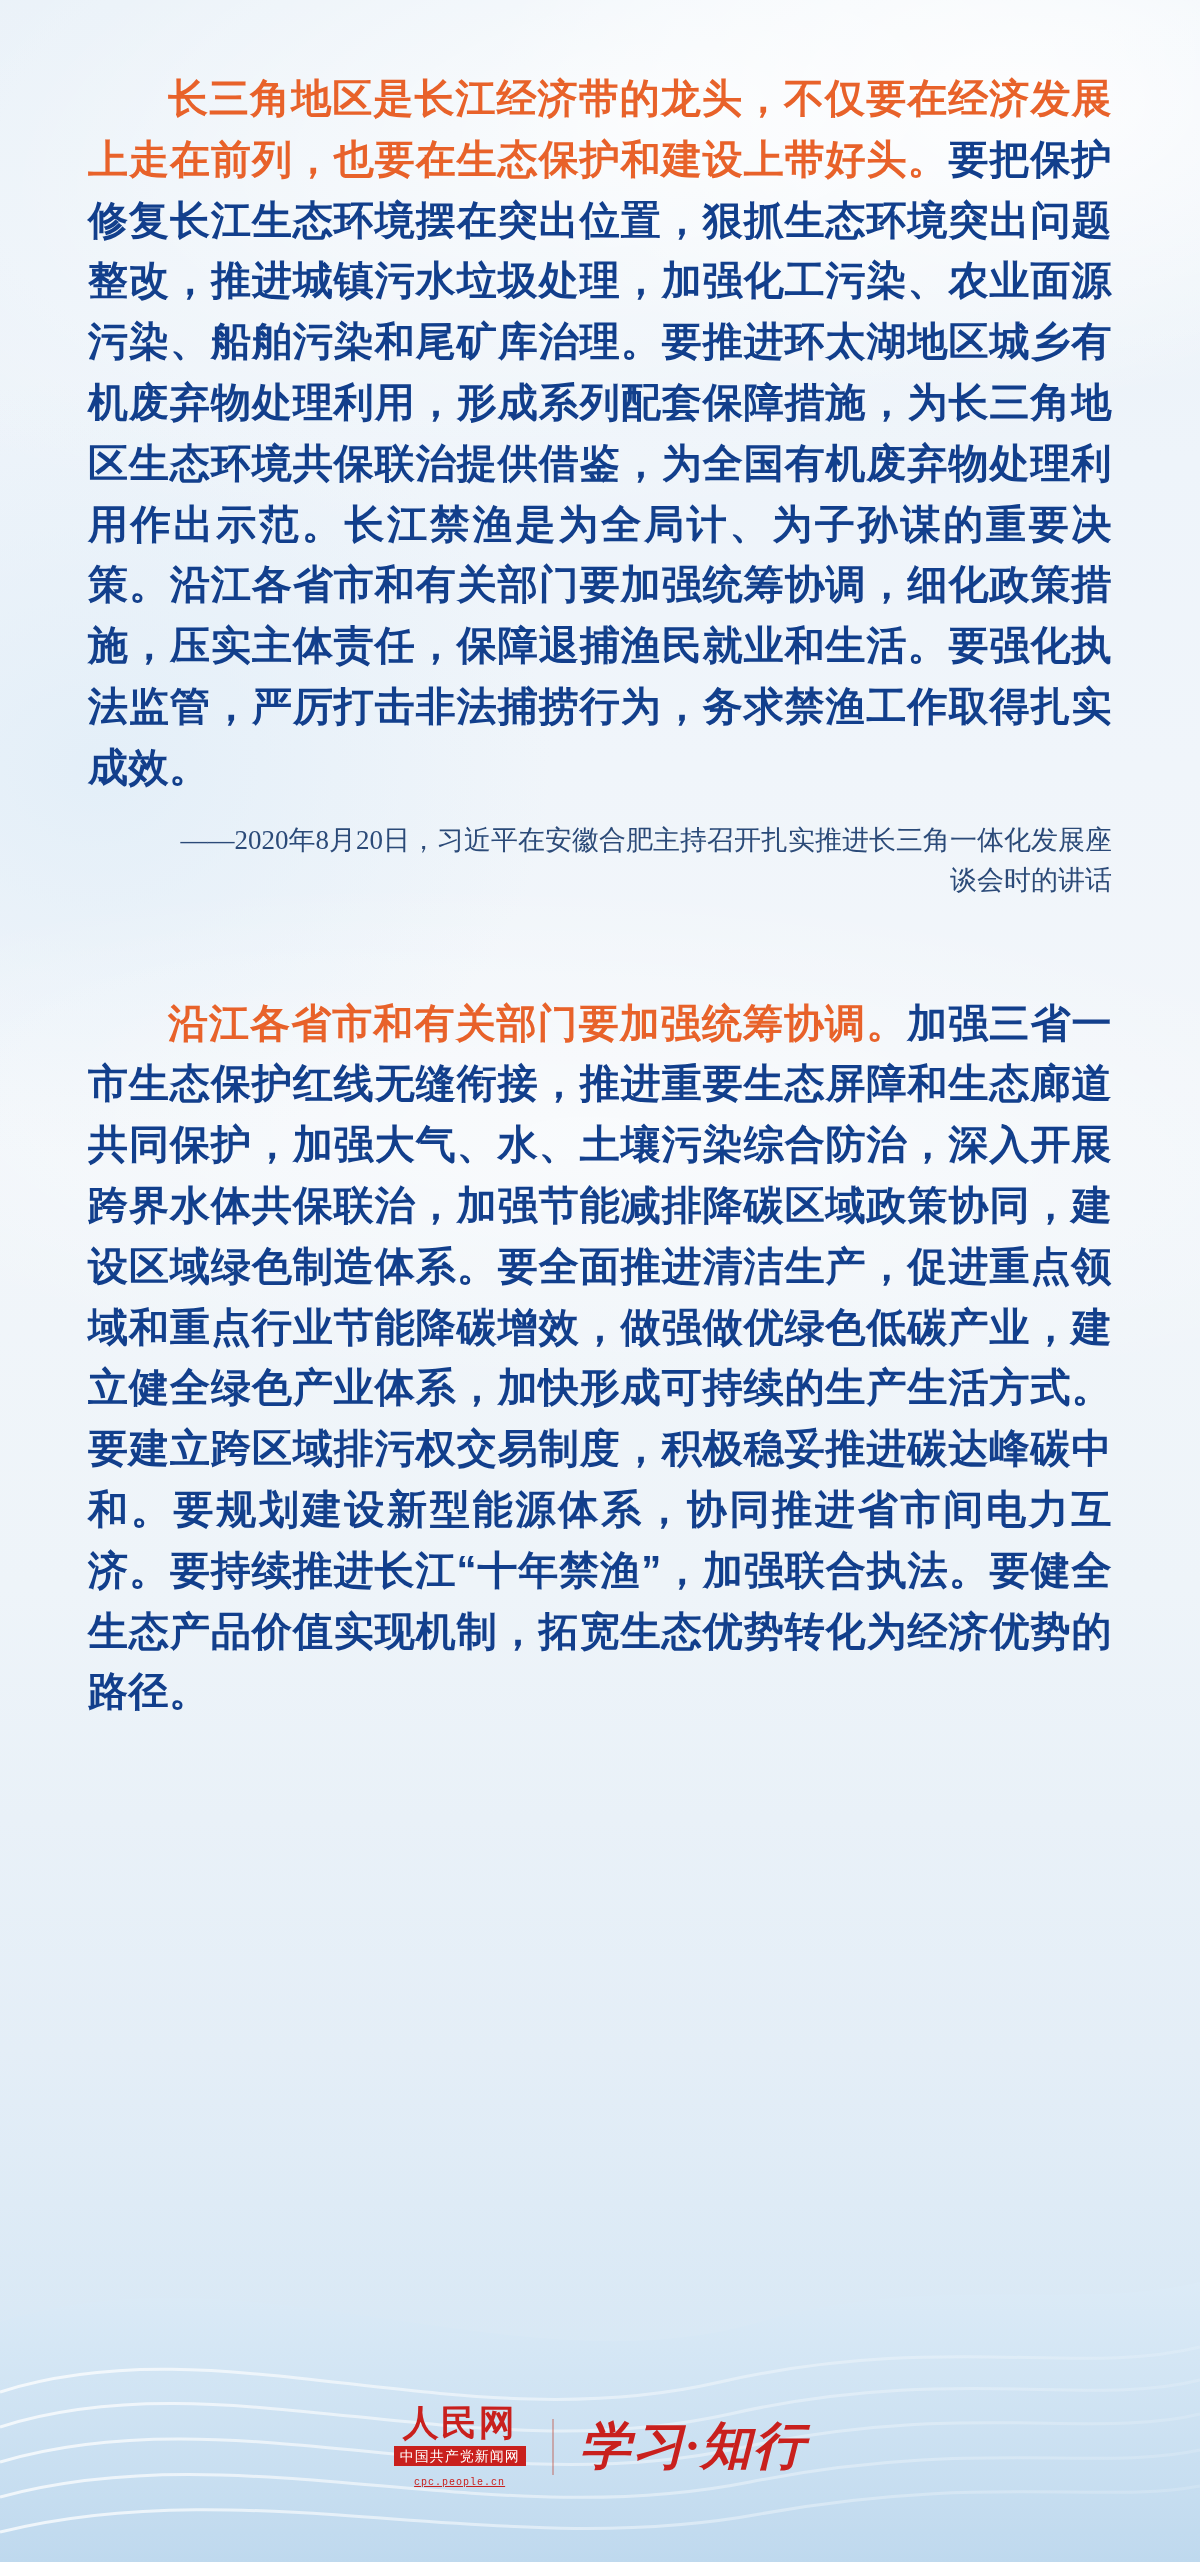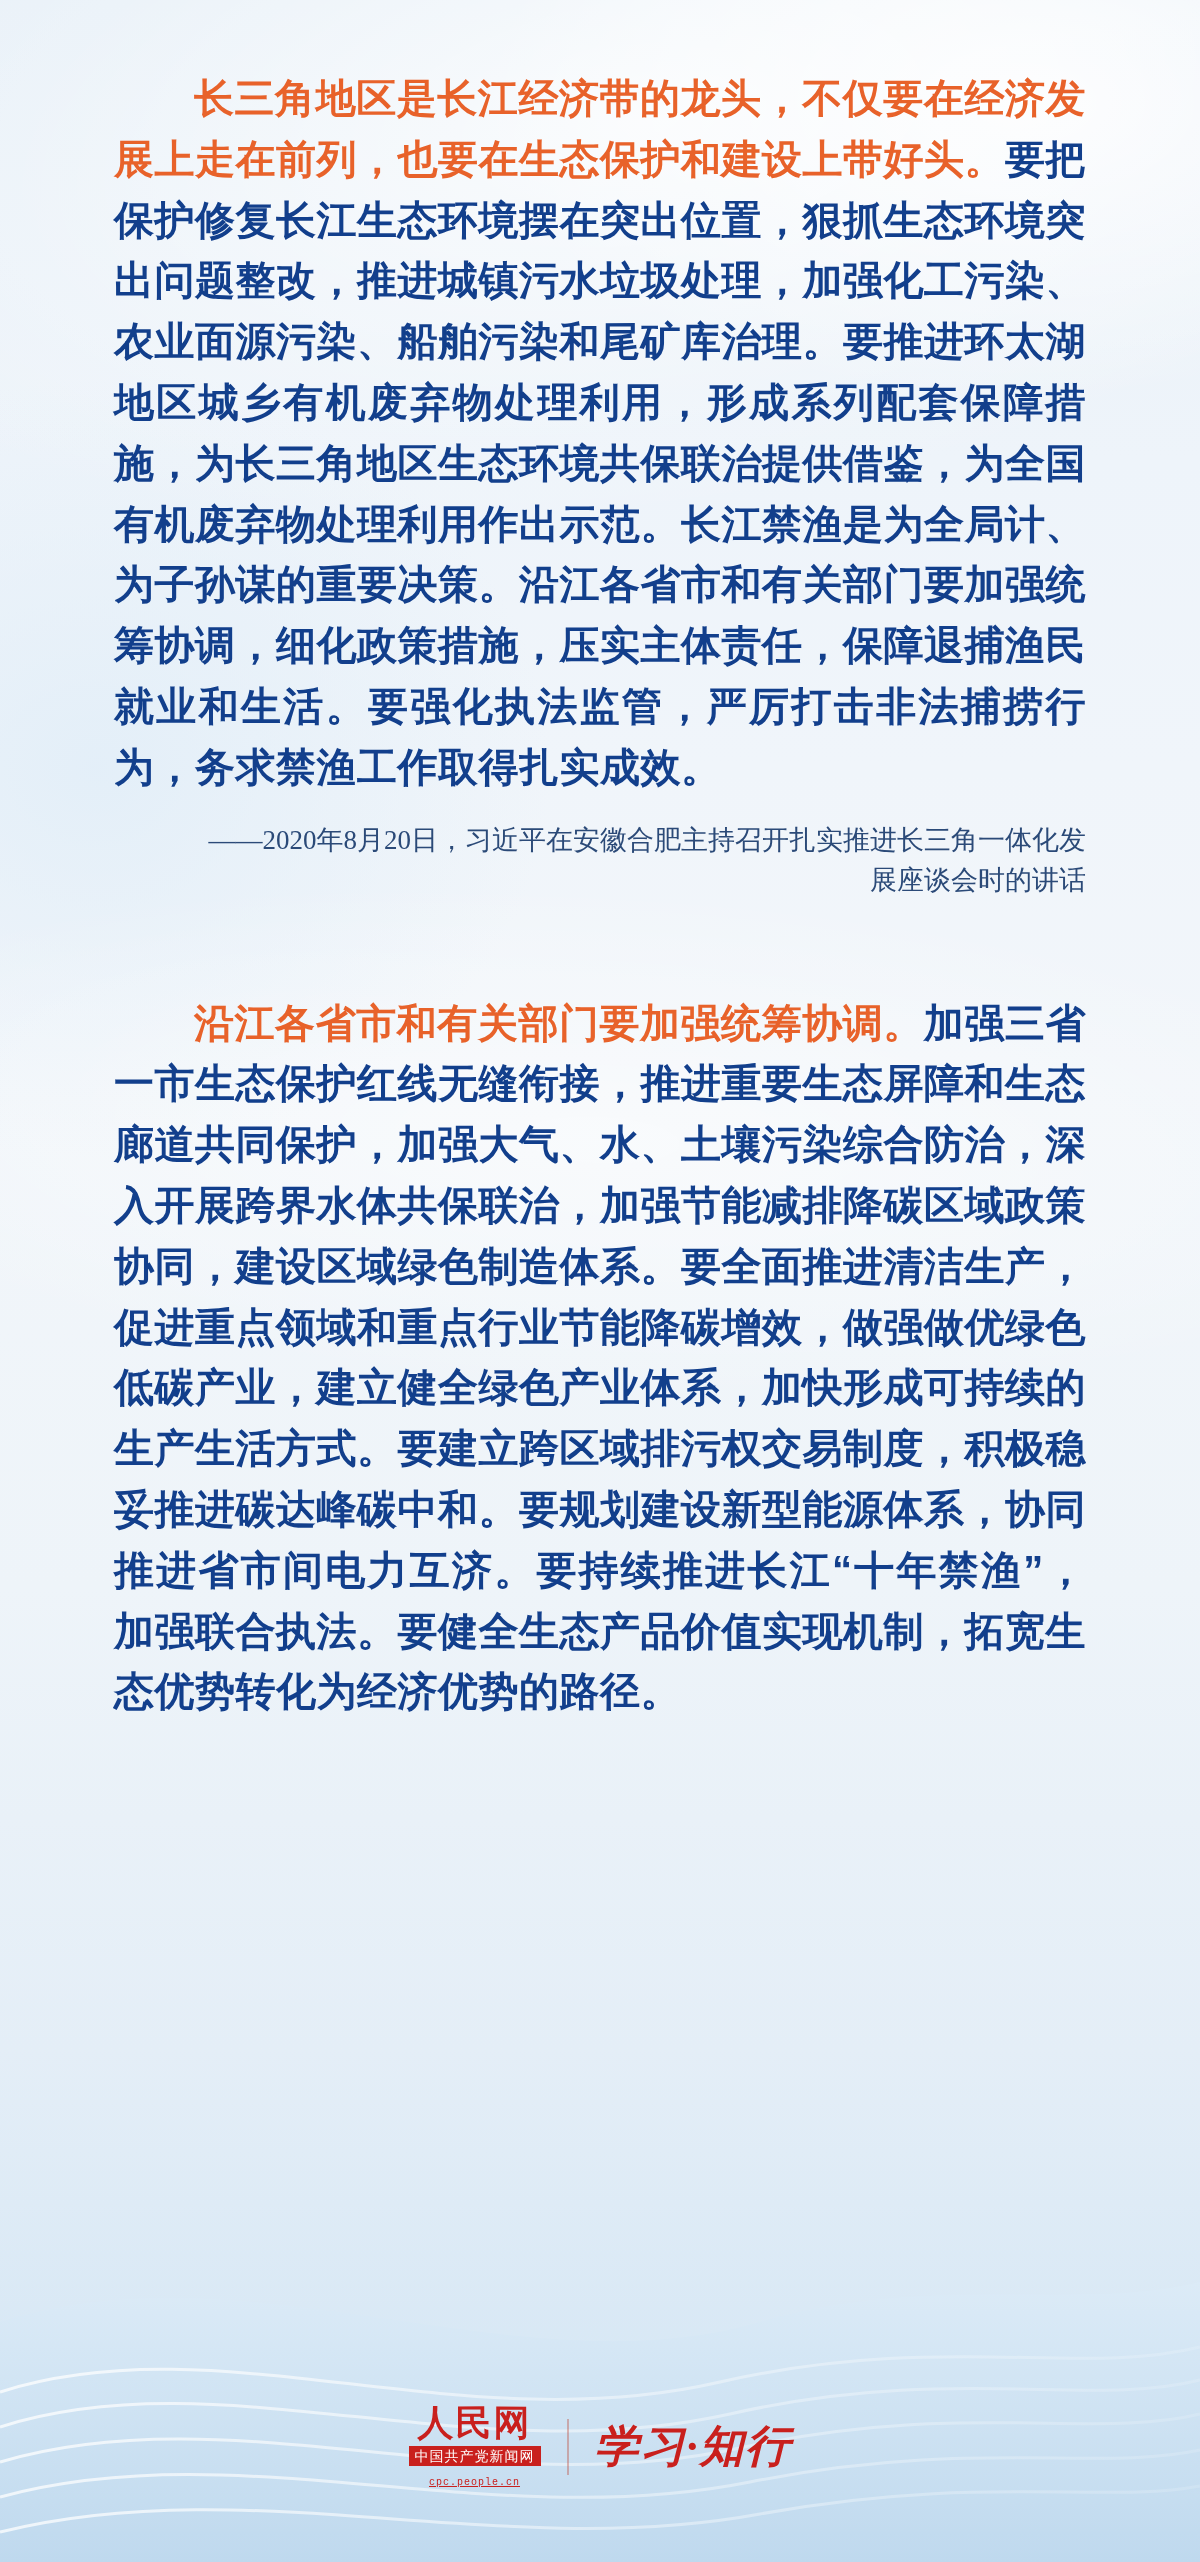--- a/index.html
+++ b/index.html
@@ -49,21 +49,21 @@
     position: absolute;
     left: 0;
     bottom: 0;
     width: 1200px;
     height: 420px;
     pointer-events: none;
   }
   .content {
     position: relative;
     z-index: 3;
-    padding: 0 114px;
+    padding: 0 88px;
   }
   .quote-block {
     margin: 0;
   }
   .quote-1 { padding-top: 68px; }
   .quote-2 { padding-top: 92px; }
   .quote-text {
     font-size: 40px;
     line-height: 1.52;
     font-weight: bold;
@@ -127,21 +127,21 @@
     letter-spacing: 1px;
     font-family: "Liberation Mono", "DejaVu Sans Mono", monospace;
     text-decoration: underline;
   }
   .logo-divider {
     width: 2px;
     height: 56px;
     background: rgba(190, 60, 40, 0.35);
   }
   .logo-study {
-    font-size: 44px;
+    font-size: 51px;
     font-weight: bold;
     color: #c9201d;
     letter-spacing: 2px;
     font-family: "Liberation Serif", "DejaVu Serif", serif;
     font-style: italic;
   }
 </style>
 </head>
 <body>
 

